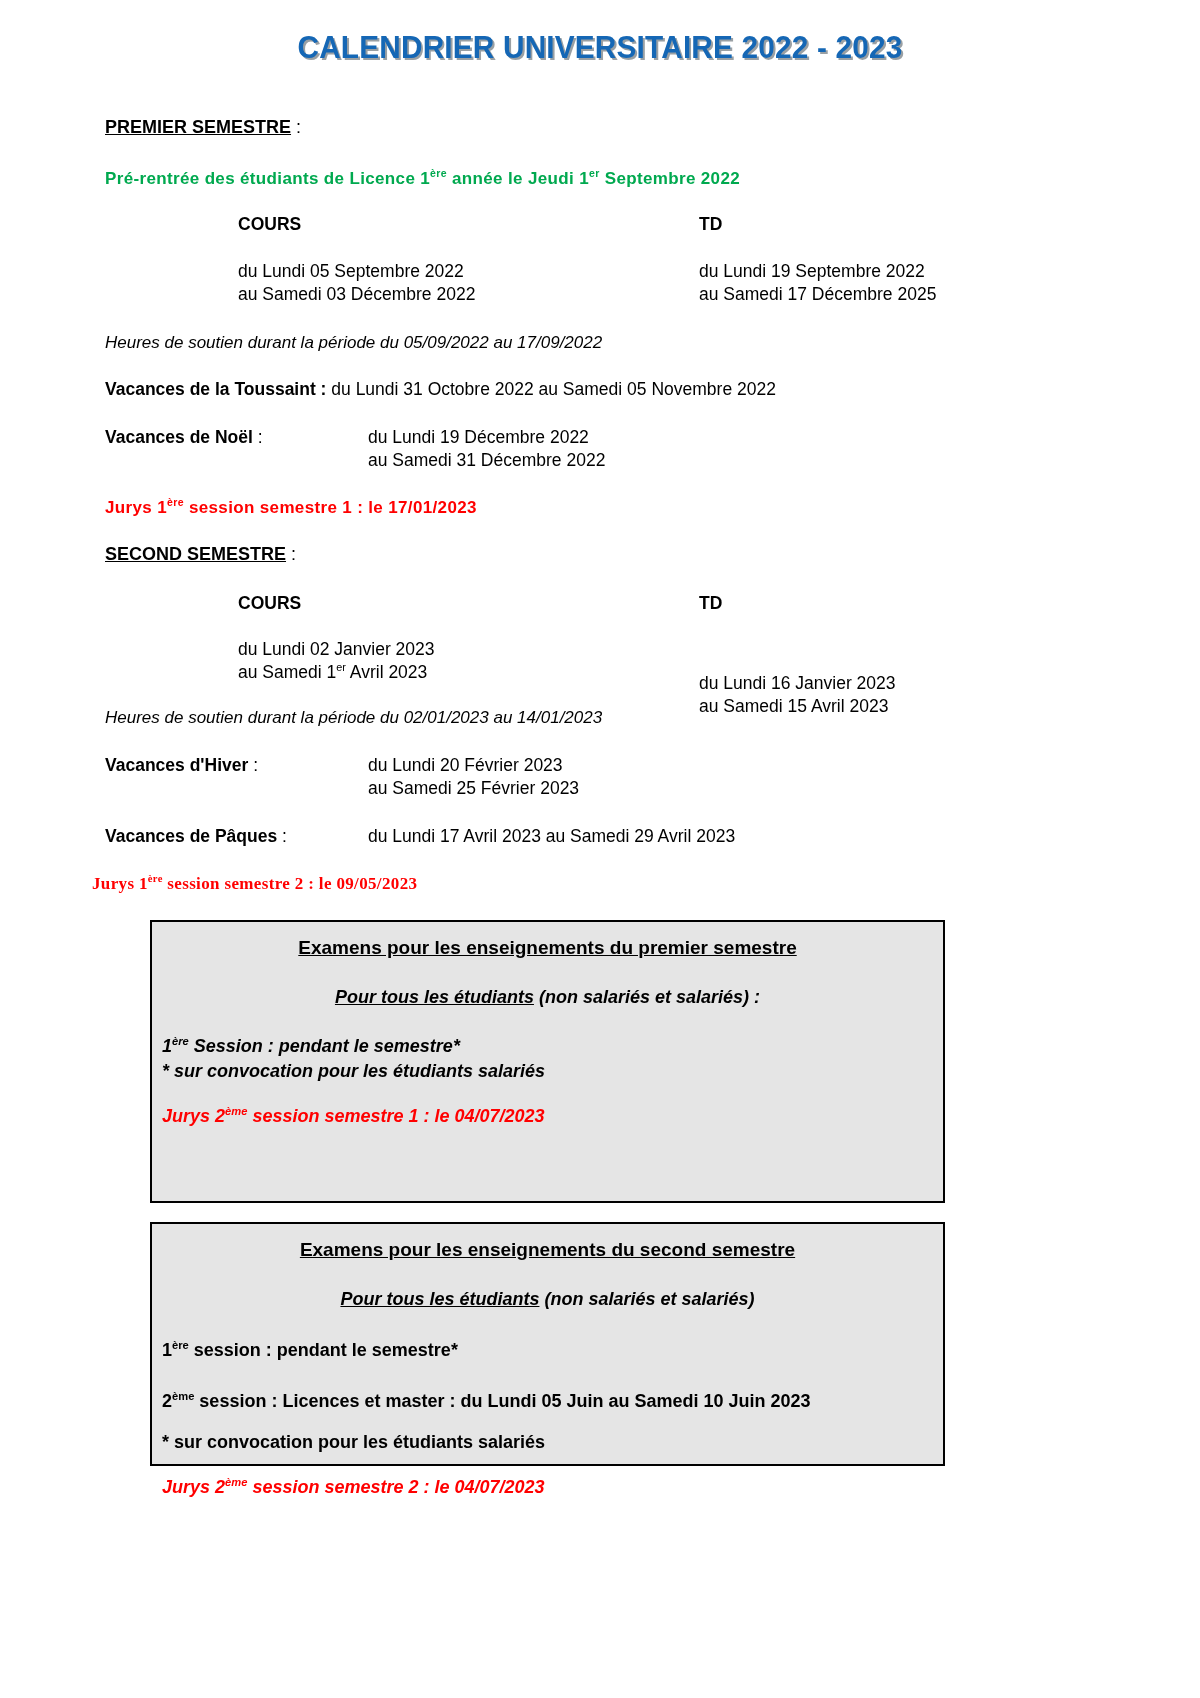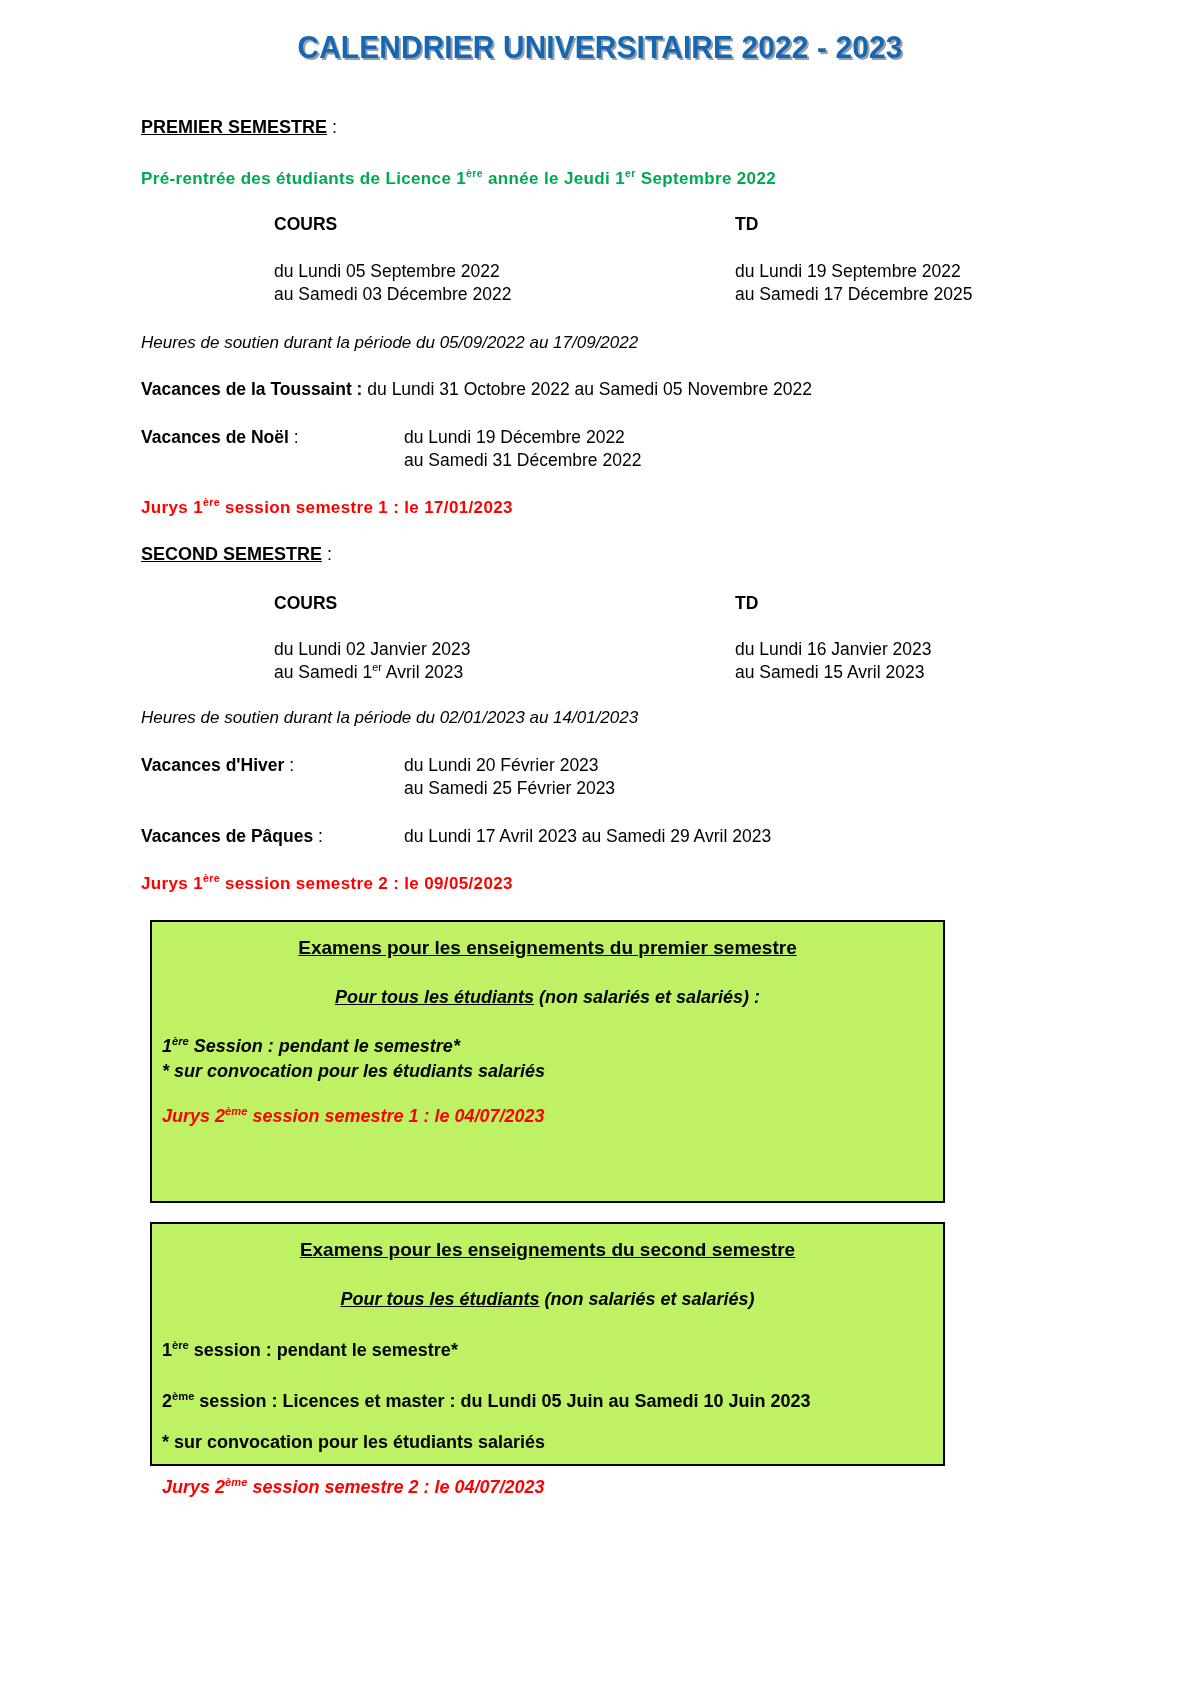--- a/index.html
+++ b/index.html
@@ -38,21 +38,20 @@
     transform: scaleX(0.96);
     transform-origin: center top;
   }
 
   
   .row {
     position: absolute;
     font-size: 17.5px;
     line-height: 23px;
     white-space: pre;
-    margin-left: 36px;
   }
   .bi   { font-weight: bold; font-style: italic; }
   .biu  { font-weight: bold; font-style: italic; text-decoration: underline; }
 
   sup {
     font-size: 0.62em;
     vertical-align: super;
     line-height: 0;
   }
 
@@ -84,21 +83,21 @@
 
   .soutien { font-size: 17px; font-style: italic; }
 
   .vac-label { font-weight: bold; }
 
   
   .exam-box {
     position: absolute;
     border: 2px solid #000000;
     box-sizing: border-box;
-    background: #bef264;
+    background: #e5e5e5;
   }
   .box-title {
     text-align: center;
     font-size: 19px;
     font-weight: bold;
     text-decoration: underline;
   }
   .box-sub {
     text-align: center;
     font-size: 18px;
@@ -142,31 +141,31 @@
   <div class="row" style="left:368px; top:426px;"><span>du Lundi 19 Décembre 2022</span><br><span>au Samedi 31 Décembre 2022</span></div>
 
   <div class="row red-line" style="left:105px; top:496px;"><span>Jurys 1</span><sup>ère</sup><span> session semestre 1 : le 17/01/2023</span></div>
 
   <div class="row section-head" style="left:105px; top:543px;"><span class="lbl">SECOND SEMESTRE</span><span class="colon"> :</span></div>
 
   <div class="row col-head" style="left:238px; top:592px;">COURS</div>
   <div class="row col-head" style="left:699px; top:592px;">TD</div>
 
   <div class="row" style="left:238px; top:638px;"><span>du Lundi 02 Janvier 2023</span><br><span>au Samedi 1</span><sup>er</sup><span> Avril 2023</span></div>
-  <div class="row" style="left:699px; top:638px;"><span>du Lundi 16 Janvier 2023</span><br><span>au Samedi 15 Avril 2023</span></div>
+  <div class="row" style="left:699px; top:672px;"><span>du Lundi 16 Janvier 2023</span><br><span>au Samedi 15 Avril 2023</span></div>
 
   <div class="row soutien" style="left:105px; top:706px;">Heures de soutien durant la période du 02/01/2023 au 14/01/2023</div>
 
   <div class="row" style="left:105px; top:754px;"><span class="vac-label">Vacances d'Hiver</span><span> :</span></div>
   <div class="row" style="left:368px; top:754px;"><span>du Lundi 20 Février 2023</span><br><span>au Samedi 25 Février 2023</span></div>
 
   <div class="row" style="left:105px; top:825px;"><span class="vac-label">Vacances de Pâques</span><span> :</span></div>
   <div class="row" style="left:368px; top:825px;">du Lundi 17 Avril 2023 au Samedi 29 Avril 2023</div>
 
-  <div class="row red-line" style="left:105px; top:872px;"><span>Jurys 1</span><sup>ère</sup><span> session semestre 2 : le 09/05/2023</span></div>
+  <div class="row red-line" style="left:92px; top:872px;font-family:Liberation Serif, serif;"><span>Jurys 1</span><sup>ère</sup><span> session semestre 2 : le 09/05/2023</span></div>
 
   <div class="exam-box box1" style="left:150px; top:920px; width:795px; height:283px;">
     <div class="box-title" style="margin-top:15px;">Examens pour les enseignements du premier semestre</div>
 
     <div class="box-sub" style="margin-top:28px;"><span class="biu">Pour tous les étudiants</span><span class="bi"> (non salariés et salariés) :</span></div>
 
     <div class="box-line" style="margin:26px 0 0 10px;"><span>1</span><sup>ère</sup><span> Session : pendant le semestre*</span></div>
 
 
     <div class="box-line" style="margin:0 0 0 10px;">* sur convocation pour les étudiants salariés</div>

